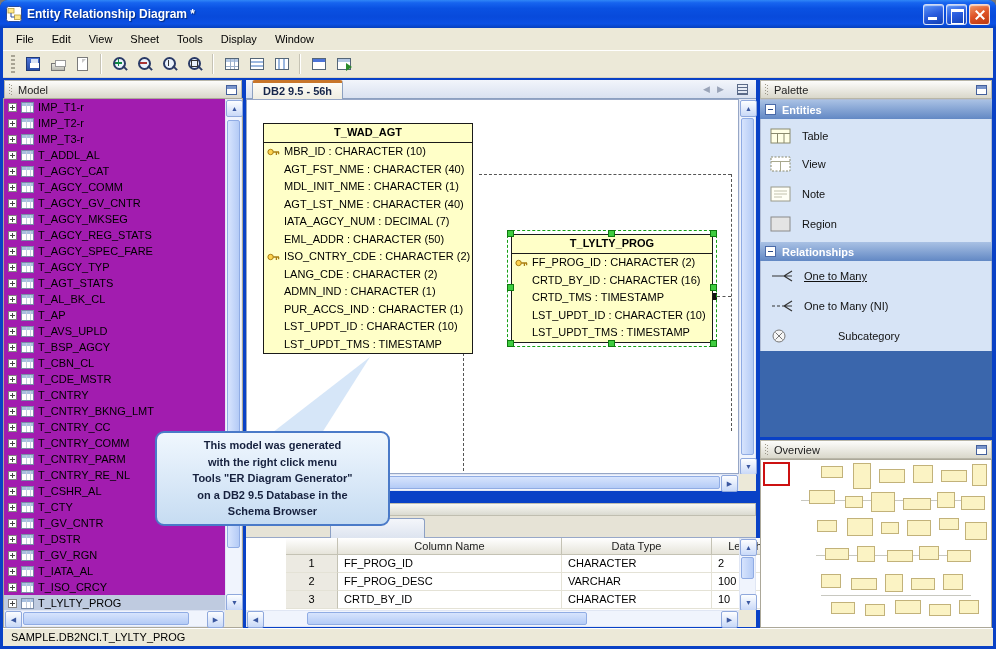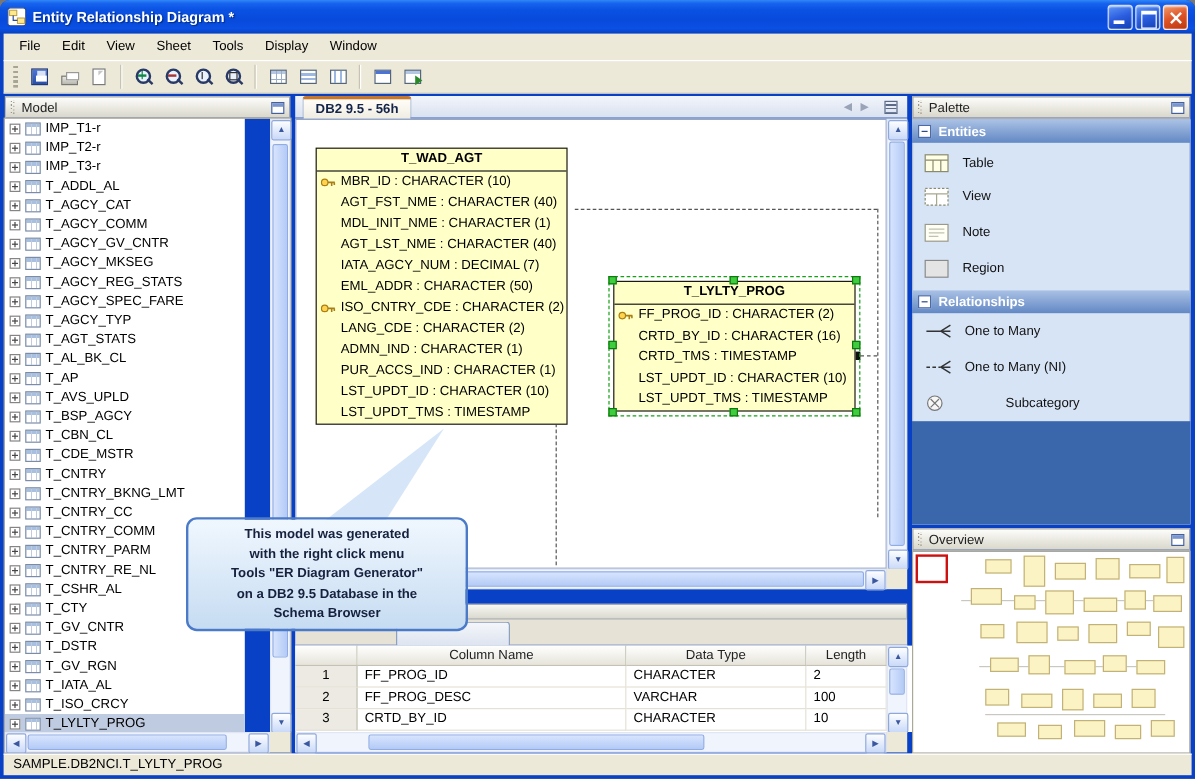--- a/index.html
+++ b/index.html
@@ -53,21 +53,21 @@
 
   
   .phead{position:absolute;height:19px;background:linear-gradient(180deg,#FDFDFB,#D9D7CA);border:1px solid #B8B6A8;display:flex;align-items:center;padding:0 4px;color:#222;}
   .pgrip{width:4px;height:11px;margin-right:5px;background:repeating-linear-gradient(180deg,#9A9688 0 1px,transparent 1px 3px),repeating-linear-gradient(180deg,#9A9688 0 1px,transparent 1px 3px);background-size:1px 100%,1px 100%;background-position:0 0,2px 1px;background-repeat:repeat-y;}
   .ptitle{flex:1;}
   .pfloat{width:11px;height:10px;border:1px solid #44609C;position:relative;background:#fff;}
   .pfloat::before{content:"";position:absolute;left:0;top:0;width:100%;height:3px;background:#7A96CC;}
 
   
   .treeframe{position:absolute;left:3px;top:98px;width:240px;height:530px;border:1px solid #ACA899;pointer-events:none;}
-  .tree{position:absolute;left:4px;top:99px;width:200px;height:511px;background:#ffffff;overflow:hidden;}
+  .tree{position:absolute;left:4px;top:99px;width:221px;height:511px;background:#a21caf;overflow:hidden;}
   .trow{height:16px;display:flex;align-items:center;gap:4px;padding-left:4px;white-space:nowrap;}
   .trow.selected{background:#BFCBE0;}
   .plusbox{width:9px;height:9px;border:1px solid #848484;background:#fff;position:relative;flex:0 0 auto;}
   .plusbox::before{content:"";position:absolute;left:1px;top:3px;width:5px;height:1px;background:#444;}
   .plusbox::after{content:"";position:absolute;left:3px;top:1px;width:1px;height:5px;background:#444;}
   .ticon{width:13px;height:11px;border:1px solid #7A8CA8;flex:0 0 auto;background-color:#fff;
     background-image:linear-gradient(90deg,transparent 0 4px,#C0CCDD 4px 5px,transparent 5px 8px,#C0CCDD 8px 9px,transparent 9px),linear-gradient(180deg,#A8C0E0 0 3px,transparent 3px);}
 
   
   .sbtrack{position:absolute;background:#F0F4FD;border:1px solid #E0E6F4;}
@@ -89,21 +89,21 @@
   .erow{position:relative;height:17.5px;line-height:17.5px;padding-left:20px;white-space:nowrap;overflow:hidden;}
   .erow .key{position:absolute;left:3px;top:3px;}
   .entity.selected{outline:1px dashed #15A015;outline-offset:3px;}
   .handle{position:absolute;width:7px;height:7px;background:#3FCC3F;border:1px solid #0E7A0E;z-index:5;}
   .connector{position:absolute;width:7px;height:7px;background:#101010;}
 
   
   .dstrip{position:absolute;left:246px;top:503px;width:510px;height:13px;background:linear-gradient(180deg,#F8F8F4,#DADAD0);border:1px solid #C0BEB0;}
   .dtabrow{position:absolute;left:246px;top:516px;width:510px;height:22px;background:#E6E3D6;border-bottom:1px solid #98A8C8;}
   .dtab{position:absolute;left:84px;top:2px;width:95px;height:20px;background:linear-gradient(#F4F6FA,#DDE4F0);border:1px solid #8CA0C4;border-bottom:none;border-radius:3px 3px 0 0;}
-  .dtable{position:absolute;left:246px;top:538px;width:541px;height:72px;background:#fff;overflow:hidden;}
+  .dtable{position:absolute;left:246px;top:538px;width:541px;height:72px;background:#fff;overflow:hidden;padding-left:40px;}
   .dhr{display:flex;height:17px;}
   .dh{background:linear-gradient(180deg,#FFFFFF,#E6E4DA);border-right:1px solid #C4C2B4;border-bottom:1px solid #C4C2B4;text-align:center;line-height:16px;color:#222;}
   .drow{display:flex;height:18px;}
   .dc{border-right:1px solid #E4E2D6;border-bottom:1px solid #E4E2D6;line-height:17px;padding-left:6px;white-space:nowrap;overflow:hidden;}
   .dc.num{background:#ECEAE2;border-right:1px solid #C4C2B4;text-align:center;padding-left:0;}
   .w-num{width:52px;} .w-name{width:224px;} .w-type{width:150px;} .w-len{width:67px;}
 
   
   .palbg{position:absolute;left:760px;top:99px;width:232px;height:338px;background:#D7E4F6;border:1px solid #B0BCD4;}
   .secbar{position:absolute;left:760px;width:232px;height:19px;background:linear-gradient(180deg,#A9C1E4,#6288C4);color:#fff;font-weight:bold;display:flex;align-items:center;padding-left:22px;}
@@ -643,21 +643,21 @@
   <div class="pitem" style="top:209px;">
     <svg width="22" height="17" viewBox="0 0 22 17">
         <rect x="1" y="1" width="19" height="14" fill="#E4E4E4" stroke="#8A8A8A"></rect>
       </svg>
     <span>Region</span>
   </div>
   <div class="secbar" style="top:242px;">
     <span class="collapse"></span>
     <span>Relationships</span>
   </div>
-  <div class="pitem" style="top:261px;">
+  <div class="pitem" style="top:261px;text-decoration:underline;">
     <svg width="24" height="14" viewBox="0 0 24 14">
         <path d="M2 7 H14 M14 7 L22 2 M14 7 L22 7 M14 7 L22 12" stroke="#333" fill="none" stroke-width="1.2"></path>
       </svg>
     <span>One to Many</span>
   </div>
   <div class="pitem" style="top:291px;">
     <svg width="24" height="14" viewBox="0 0 24 14">
         <path d="M2 7 H14" stroke="#333" stroke-dasharray="3 2" fill="none" stroke-width="1.2"></path>
         <path d="M14 7 L22 2 M14 7 L22 7 M14 7 L22 12" stroke="#333" fill="none" stroke-width="1.2"></path>
       </svg>

